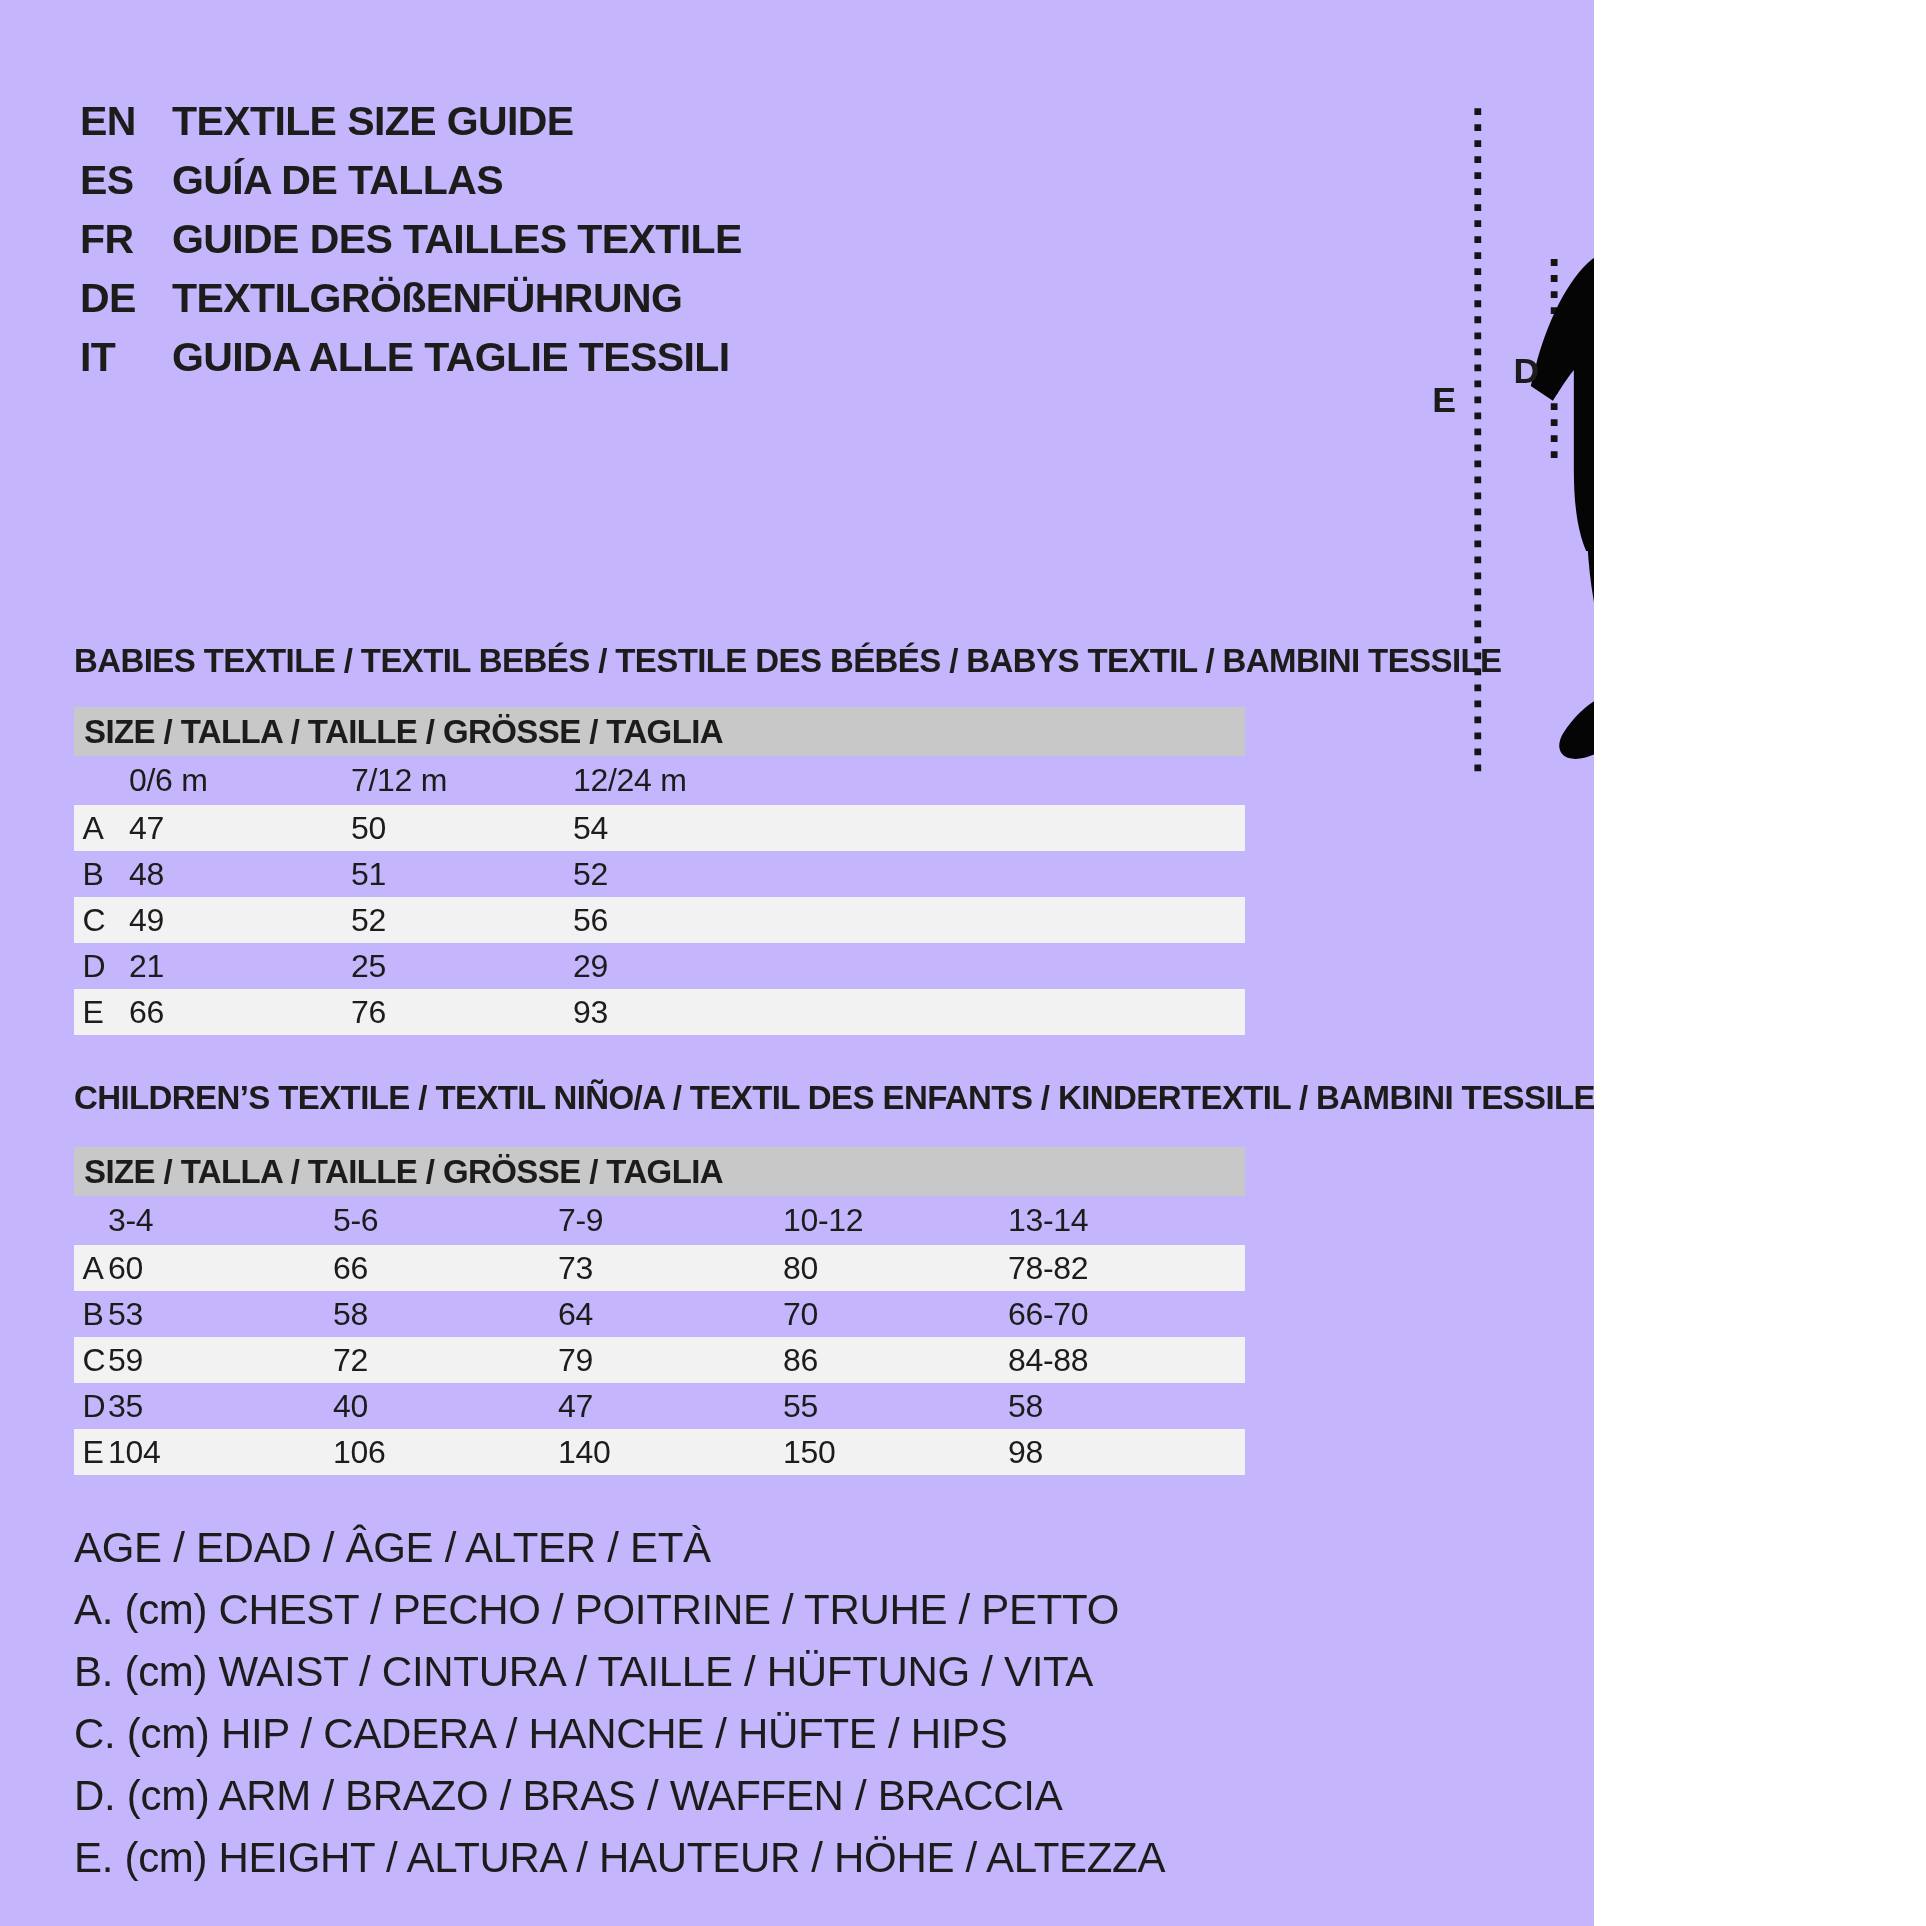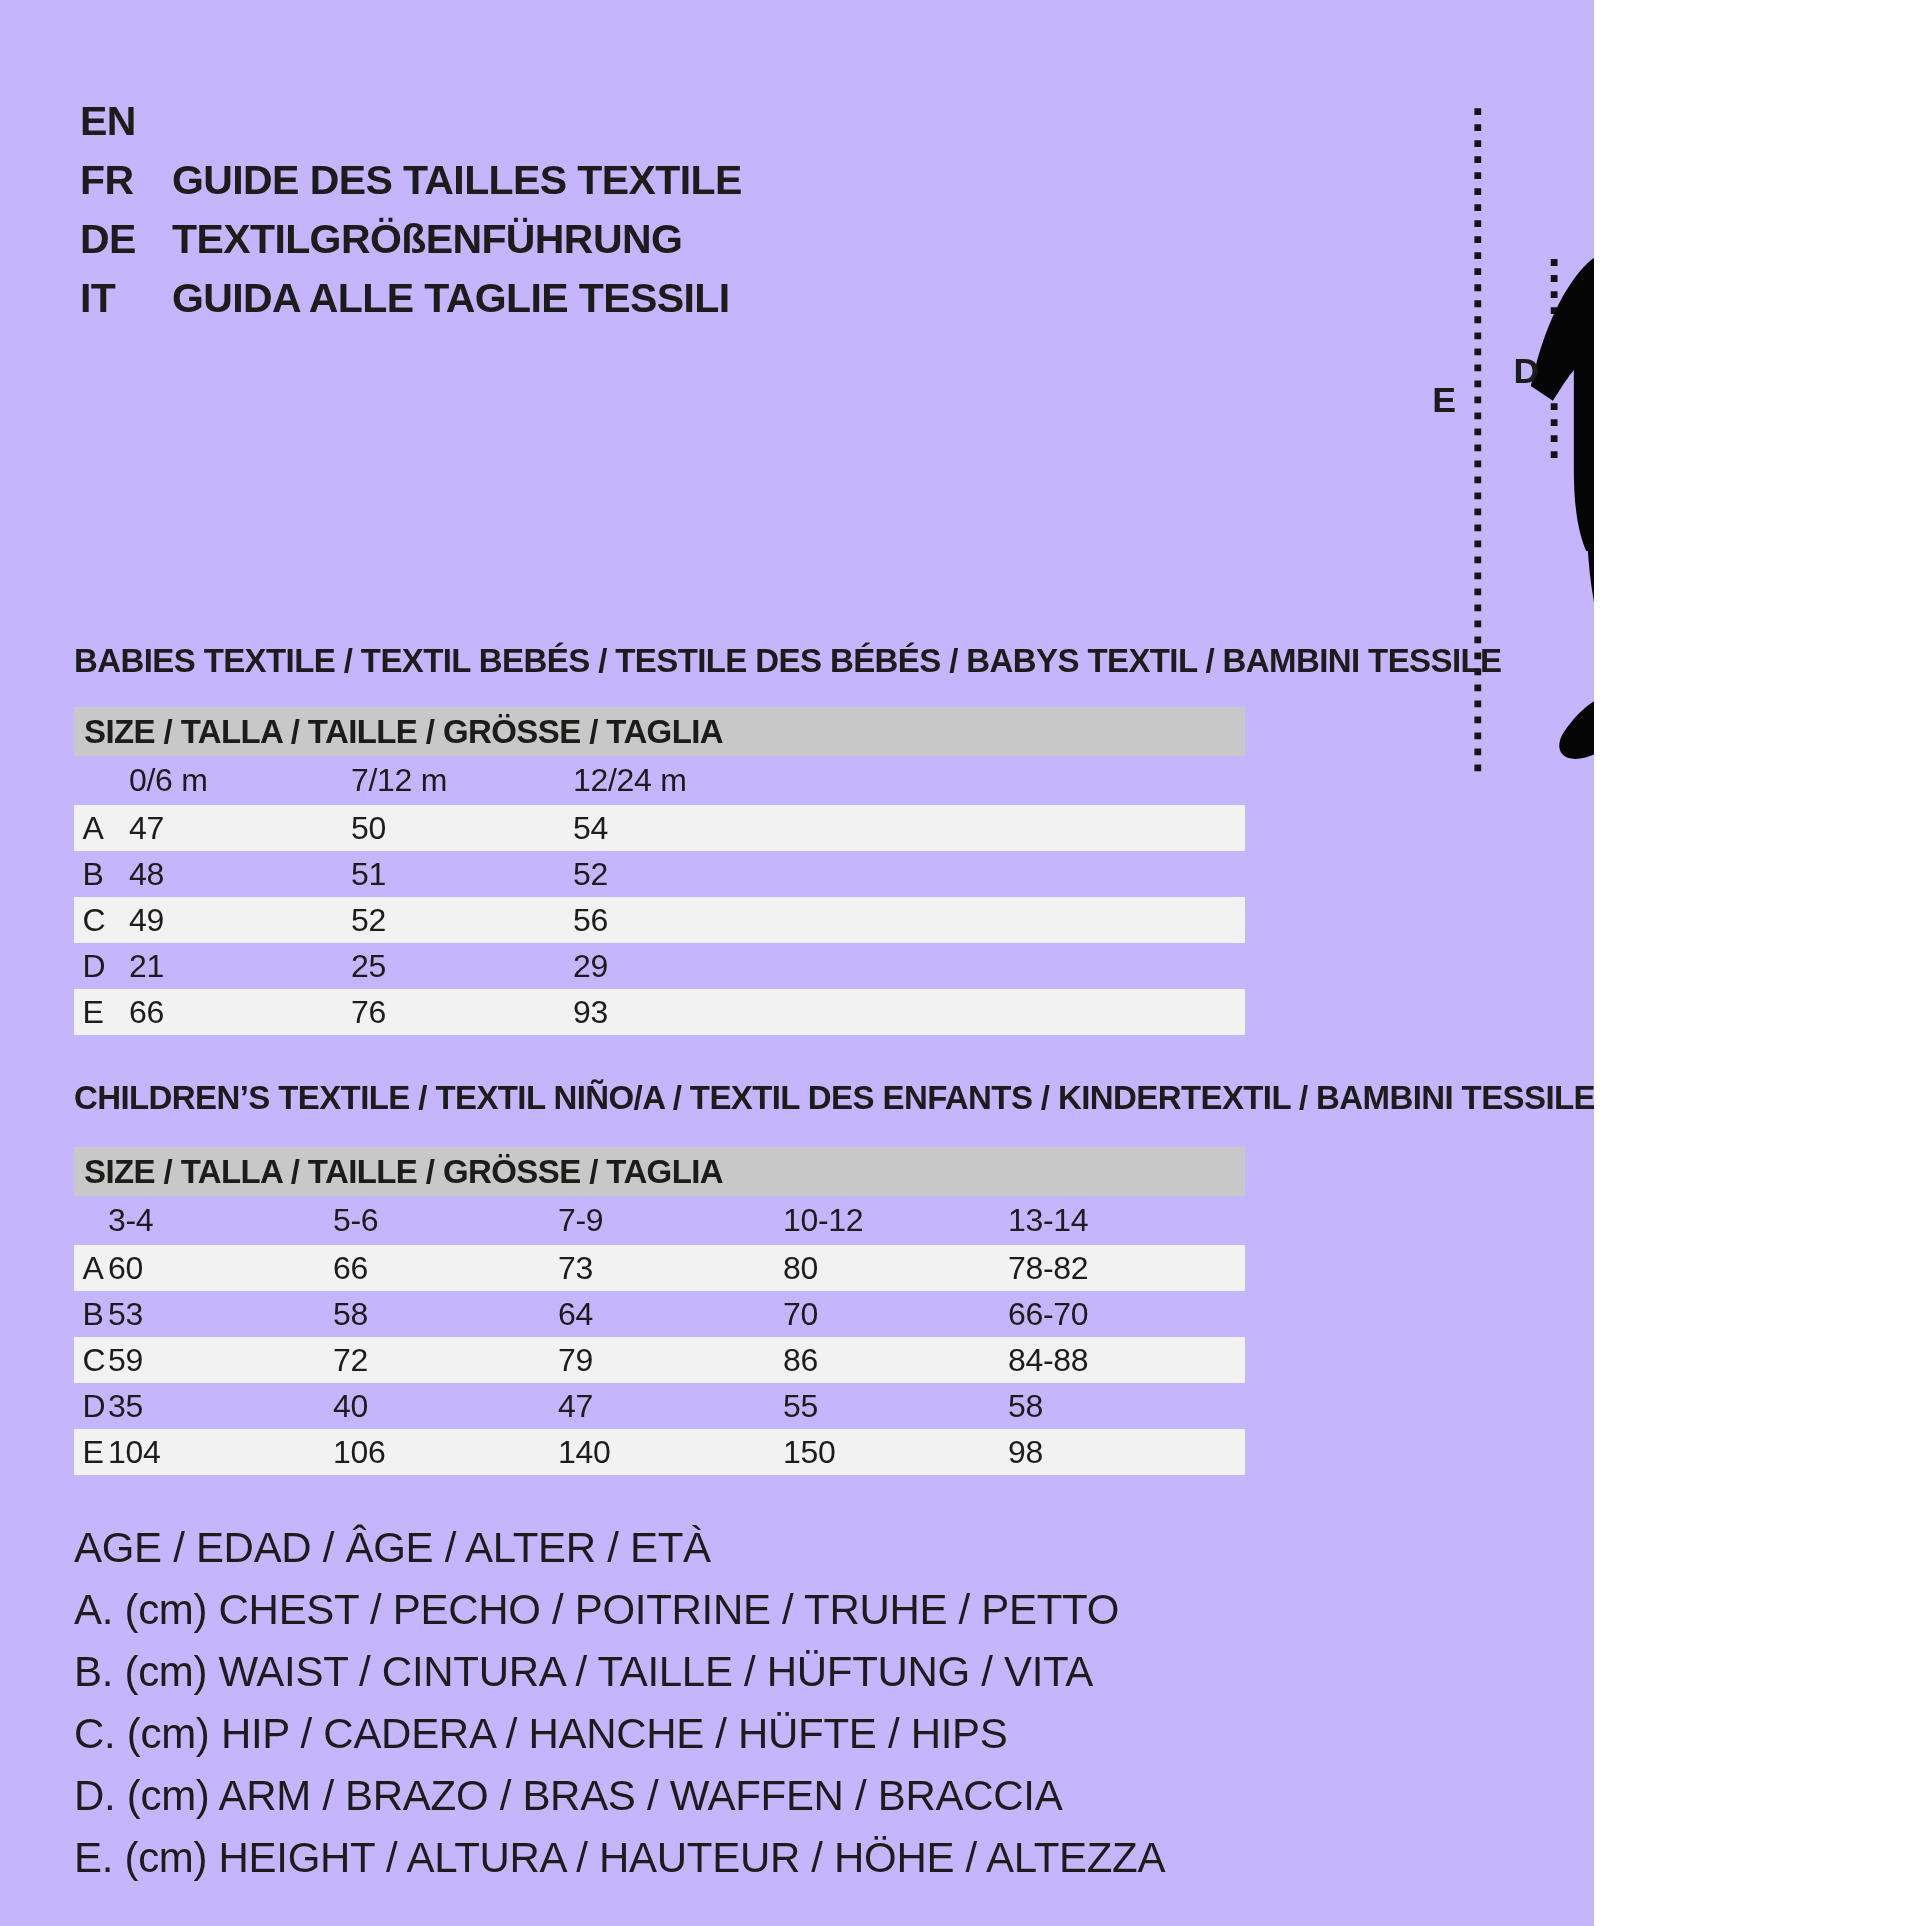--- a/index.html
+++ b/index.html
@@ -45,20 +45,25 @@
   .fig-label{font-family:"Liberation Sans", sans-serif;font-size:58px;font-weight:700;fill:#1c1c1a;}
 </style>
 </head>
 <body>
 
 <div id="canvas">
 
   <div class="lang-header">
     <div class="lang-row">
       <span class="lang-code">EN</span>
+      <span>TEXTILE SIZE GUIDE</span>
+    </div>
+    <div class="lang-row">
+      <span class="lang-code">ES</span>
+      <span>GUÍA DE TALLAS</span>
     </div>
     <div class="lang-row">
       <span class="lang-code">FR</span>
       <span>GUIDE DES TAILLES TEXTILE</span>
     </div>
     <div class="lang-row">
       <span class="lang-code">DE</span>
       <span>TEXTILGRÖßENFÜHRUNG</span>
     </div>
     <div class="lang-row">

